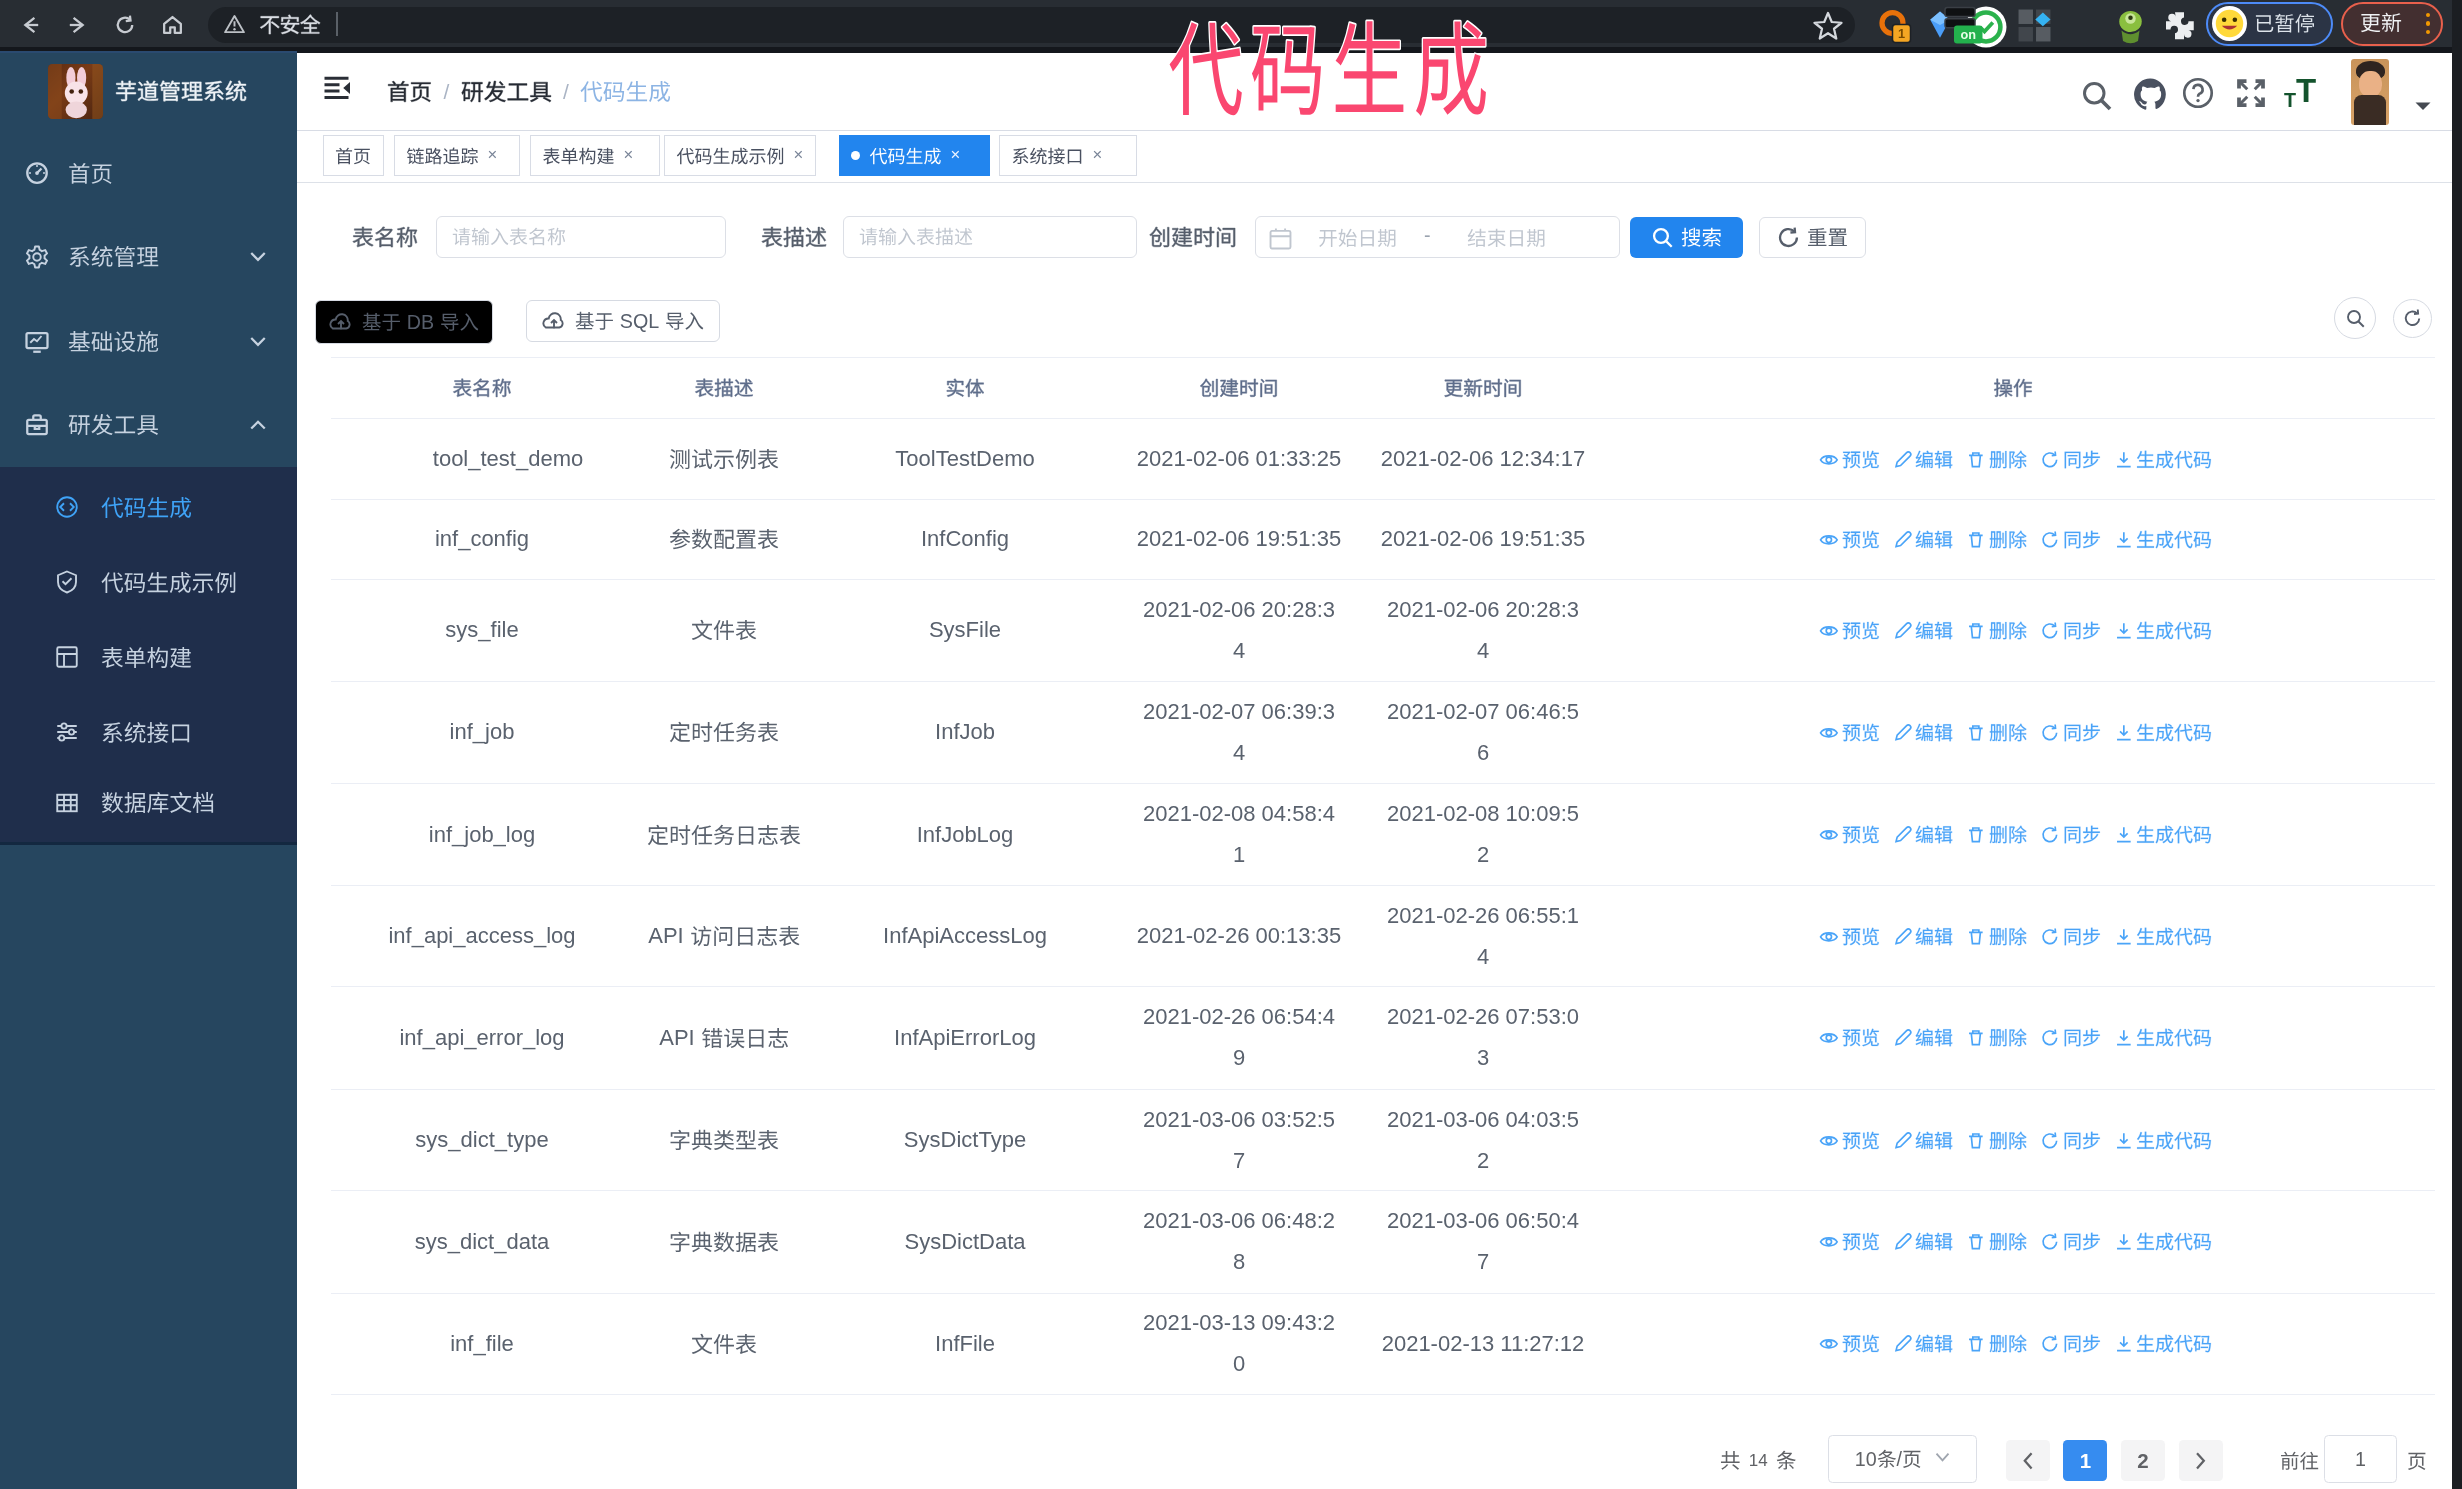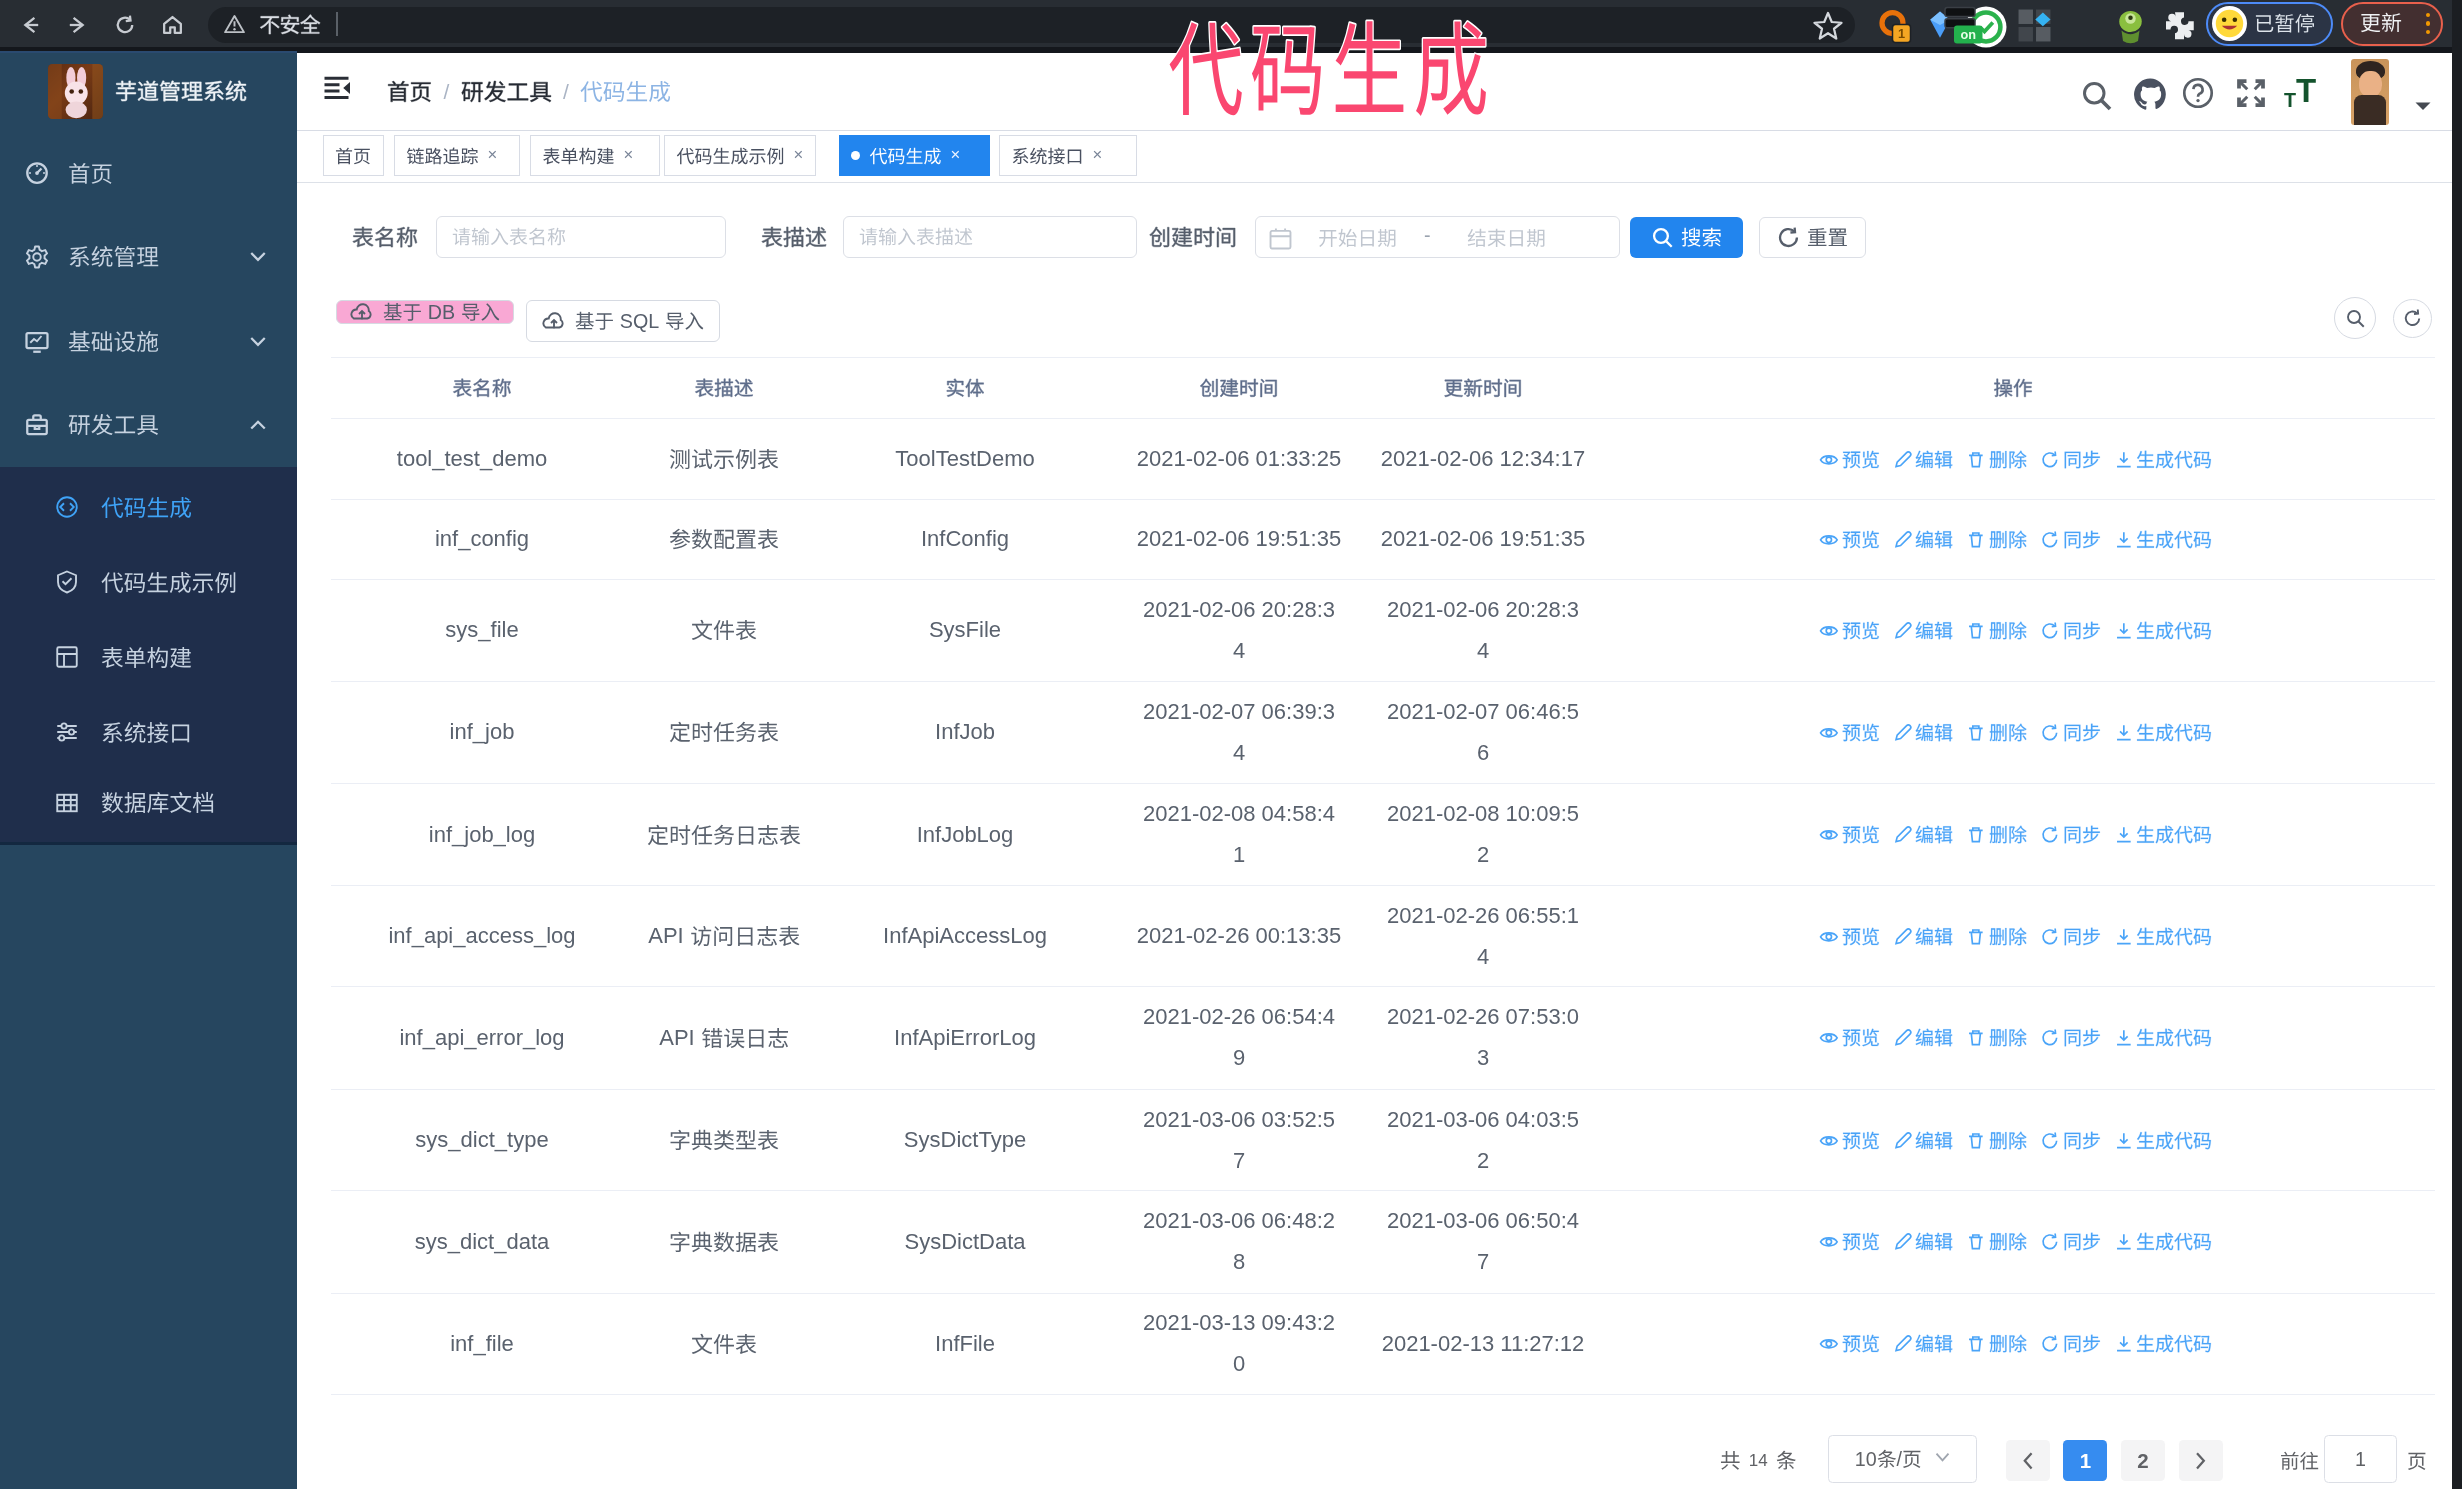--- a/index.html
+++ b/index.html
@@ -683,21 +683,21 @@
     </svg>
     <span style="margin-left:7.6px"><svg class="cj" style="vertical-align:-0.14em" width="41" height="20.5" viewBox="0 0 2000 1000">
         <g transform="translate(0,880) scale(1,-1)">
           <g fill="#565e6b">
             <use href="#g91CD" x="0"></use>
             <use href="#g7F6E" x="1000"></use>
           </g>
         </g>
       </svg></span>
   </div>
-<div class="btn" style="left:336px;top:300px;width:178px;height:24px;background:#f9a8d4;border:1.5px solid #d6dae2">
+<div class="btn" style="left:315px;top:300px;width:178px;height:44px;background:#000000;border:1.5px solid #d6dae2">
     <svg width="24" height="23" viewBox="0 0 32 30" fill="none" style="">
       <path d="M25 13 a8 8 0 0 0 -16 -2 a6.5 6.5 0 0 0 -4 12 h18 a5.5 5.5 0 0 0 2 -10 Z" stroke="#565e6b" stroke-width="2.5" fill="none"></path>
       <path d="M16 24 V13 M12 17 l4 -4 l4 4" stroke="#565e6b" stroke-width="2.5" fill="none"></path>
     </svg>
     <span style="margin-left:9px;display:flex;align-items:center">
       <svg class="cj" style="vertical-align:-0.14em" width="39" height="19.7" viewBox="0 0 2000 1000">
         <g transform="translate(0,880) scale(1,-1)">
           <g fill="#565e6b">
             <use href="#g57FA" x="0"></use>
             <use href="#g4E8E" x="1000"></use>
@@ -814,21 +814,21 @@
       <g transform="translate(0,880) scale(1,-1)">
         <g fill="#5f6e8b" stroke="#5f6e8b" stroke-width="24">
           <use href="#g64CD" x="0"></use>
           <use href="#g4F5C" x="1000"></use>
         </g>
       </g>
     </svg>
   </div>
 <div class="rowline" style="top:418px"></div>
 <div class="rowline" style="top:499px"></div>
-<div class="cell" style="left:472px;top:438px">tool_test_demo</div>
+<div class="cell" style="left:508px;top:438px">tool_test_demo</div>
 <div class="abs flex" style="left:724px;top:438px;height:41px;transform:translateX(-50%)">
     <svg class="cj" style="vertical-align:-0.14em" width="110" height="22" viewBox="0 0 5000 1000">
       <g transform="translate(0,880) scale(1,-1)">
         <g fill="#5a626e">
           <use href="#g6D4B" x="0"></use>
           <use href="#g8BD5" x="1000"></use>
           <use href="#g793A" x="2000"></use>
           <use href="#g4F8B" x="3000"></use>
           <use href="#g8868" x="4000"></use>
         </g>

